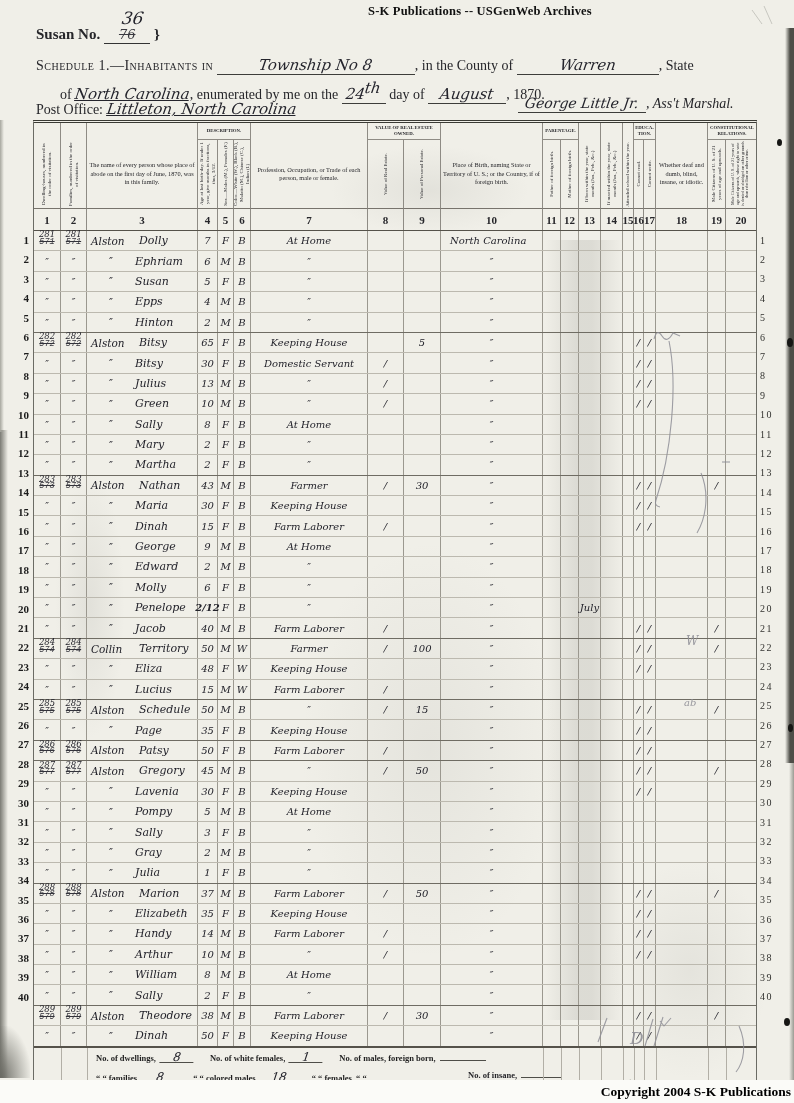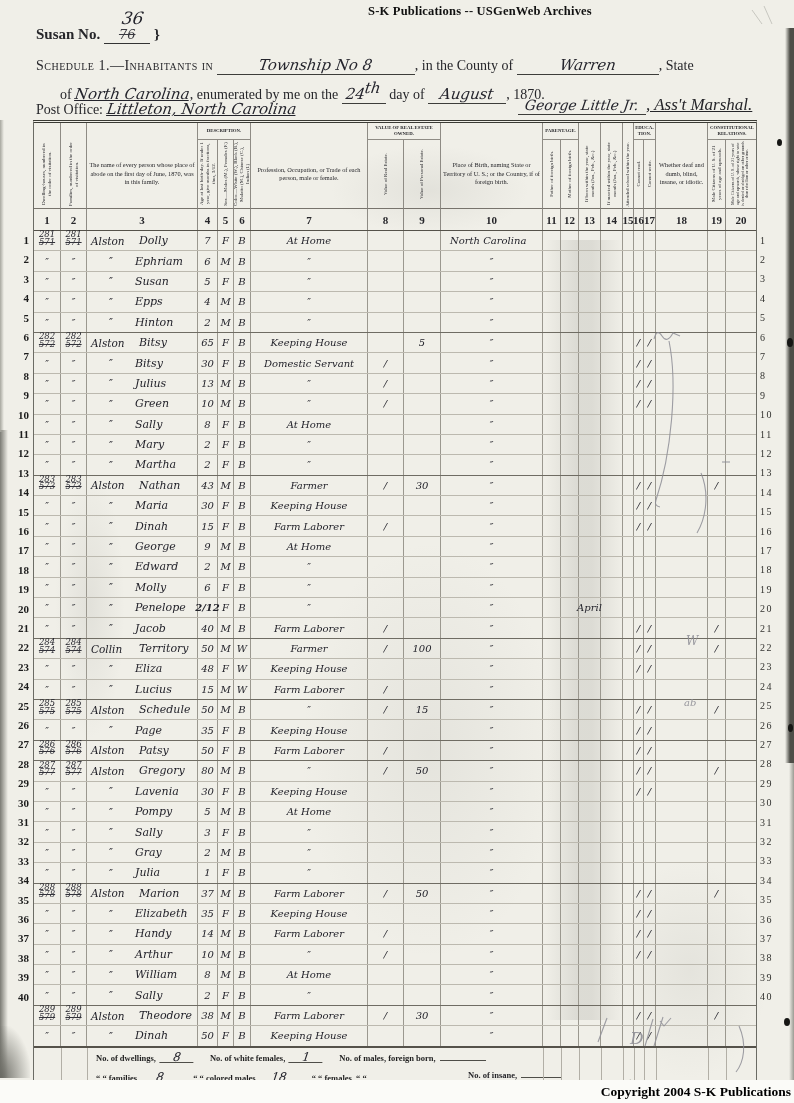--- a/index.html
+++ b/index.html
@@ -26,21 +26,21 @@
              font-size:8px;font-weight:bold;line-height:1.3;color:#1d1d1d;}
   .hand-marker{font-family:"DejaVu Sans",sans-serif;font-weight:normal;font-size:7px;}
   .sched{position:absolute;left:36px;top:56px;font-size:14px;white-space:nowrap;}
   .sc-caps{font-variant:small-caps;letter-spacing:.5px;}
   .blank{display:inline-block;border-bottom:1px solid #3d3d3a;text-align:center;vertical-align:baseline;}
   .sched .hw, .sched2 .hw, .sched3 .hw{font-size:15px;}
   .sched2{position:absolute;left:60px;top:79px;font-size:14px;white-space:nowrap;}
   .sup{font-size:9px;vertical-align:6px;}
   .sched3{position:absolute;left:36px;top:100px;font-size:14px;white-space:nowrap;}
   .signature{position:absolute;left:518px;top:95px;font-size:14px;white-space:nowrap;}
-  .marshal{font-style:italic;font-size:17px;text-decoration:underline;}
+  .marshal{font-style:italic;font-size:14px;}
 
   
   .census-table{position:absolute;left:33px;top:120px;width:722px;
      border-left:1px solid #6b6b64;border-right:1px solid #6b6b64;
      border-top:3px double #3a3a34;border-bottom:3px double #3a3a34;background:transparent;}
   .ha{display:grid;grid-template-columns:27px 26px 111px 53px 117px 73px 102px 36px 22px 22px 11px 22px 52px 48px;height:17px;}
   .ha > div{border-right:1px solid #8e8b84;overflow:hidden;}
   .ha > div:last-child{border-right:none;}
   .ha .grp{border-bottom:1px solid #8e8b84;display:flex;align-items:center;justify-content:center;
            font-weight:bold;font-size:4.8px;text-align:center;line-height:1.15;padding:0 1px;}
@@ -60,21 +60,21 @@
   .trow.head{border-top-color:#6f6c63;}
   .trow > div{border-right:1px solid #9b988f;display:flex;align-items:center;justify-content:center;
      font-family:"DejaVu Serif",serif;font-style:italic;font-size:10px;color:#23232b;overflow:visible;white-space:nowrap;}
   .trow > div:last-child{border-right:none;}
   .c-name{justify-content:flex-start !important;}
   .sur{width:48px;flex:none;text-align:center;font-size:10.5px;}
   .sur.h{text-align:left;padding-left:4px;}
   .giv{font-size:11px;}
   .stack{display:flex;flex-direction:column;align-items:center;justify-content:center;line-height:7.2px;
          font-size:8.5px;transform:translateY(-2px);}
-  .stack .old{text-decoration:line-through;color:#33333b;}
+  .stack .old{text-decoration:line-through;color:#33333b;font-family:Liberation Mono, monospace;}
   .c-pob-l{justify-content:flex-start !important;padding-left:9px;font-size:10.5px;}
   .frac{font-size:7px;font-weight:bold;}
 
   
   .tfoot{position:relative;height:66px;border-top:2px solid #55524a;font-style:normal;}
   .fl{position:absolute;top:0;bottom:0;border-left:1px solid #b2afa6;}
   .fline{position:absolute;left:62px;white-space:nowrap;font-size:8.5px;color:#1f1f1f;font-weight:bold;}
   .fval{font-family:"DejaVu Serif",serif;font-style:italic;font-weight:normal;font-size:12px;
         display:inline-block;border-bottom:1px solid #4e4e48;min-width:34px;text-align:center;
         margin:0 16px 0 4px;line-height:9px;}
@@ -1018,21 +1018,21 @@
             <span data-interactable="false">″</span>
           </div>
           <div data-interactable="false"></div>
           <div data-interactable="false"></div>
           <div data-interactable="false">
             <span data-interactable="false">″</span>
           </div>
           <div data-interactable="false"></div>
           <div data-interactable="false"></div>
           <div data-interactable="false">
-            <span data-interactable="false">April</span>
+            <span data-interactable="false">July</span>
           </div>
           <div data-interactable="false"></div>
           <div data-interactable="false"></div>
           <div data-interactable="false"></div>
           <div data-interactable="false"></div>
           <div data-interactable="false"></div>
           <div data-interactable="false"></div>
           <div data-interactable="false"></div>
         </div>
         <div class="trow" data-interactable="false" style="grid-template-columns: 27px 26px 111px 20px 16px 17px 117px 36px 37px 102px 18px 18px 22px 22px 11px 10px 12px 52px 18px 30px;">
@@ -1381,21 +1381,21 @@
             <span class="stack" data-interactable="false">
               <span class="new" data-interactable="false">287</span>
               <span class="old" data-interactable="false">577</span>
             </span>
           </div>
           <div data-interactable="false" class="c-name">
             <span class="sur h" data-interactable="false">Alston</span>
             <span class="giv" data-interactable="false">Gregory</span>
           </div>
           <div data-interactable="false">
-            <span data-interactable="false">80</span>
+            <span data-interactable="false">45</span>
           </div>
           <div data-interactable="false">
             <span data-interactable="false">M</span>
           </div>
           <div data-interactable="false">
             <span data-interactable="false">B</span>
           </div>
           <div data-interactable="false">
             <span data-interactable="false">″</span>
           </div>

